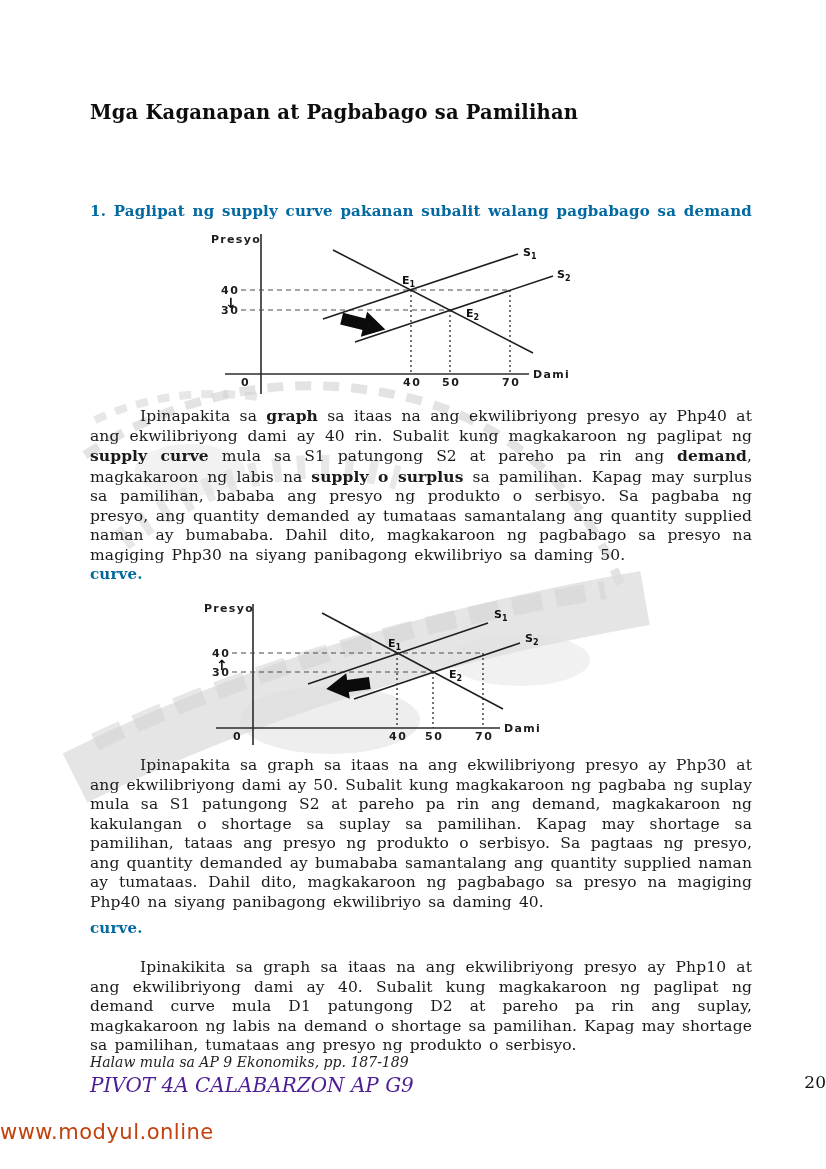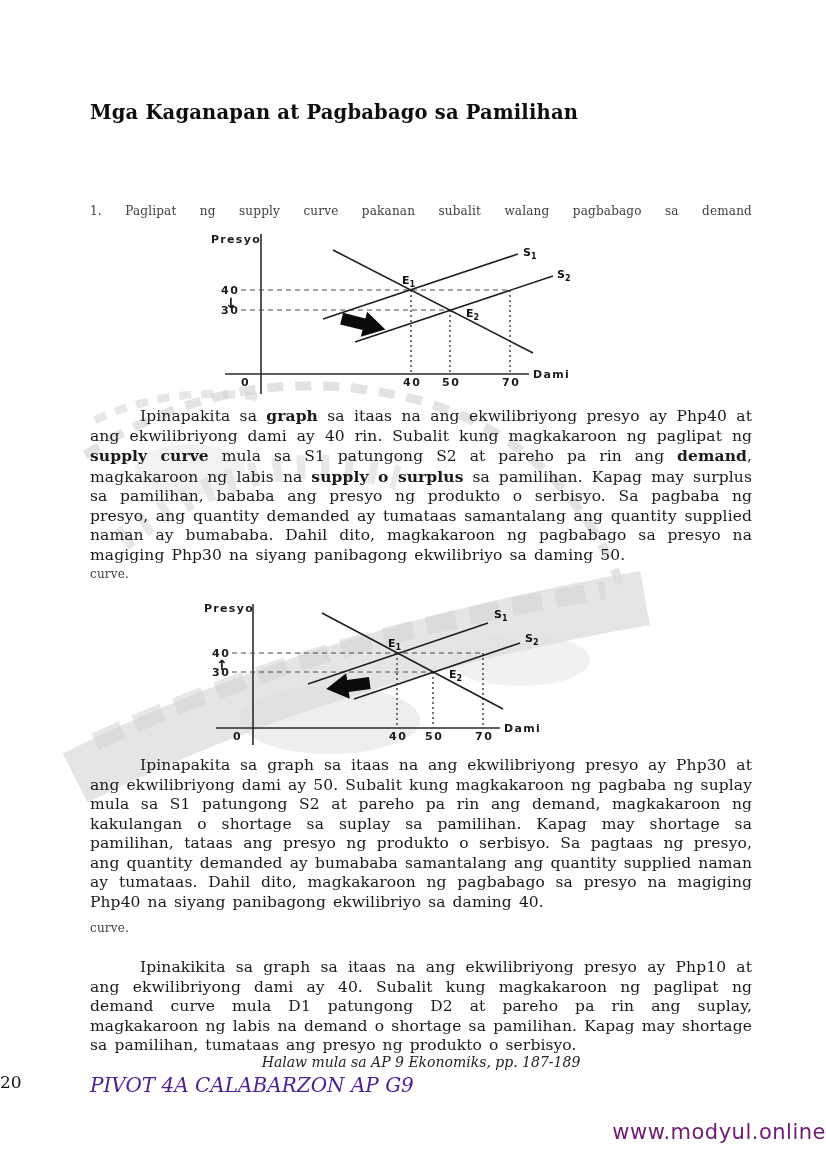--- a/index.html
+++ b/index.html
@@ -11,34 +11,34 @@
     color:#161616;
     overflow:hidden;
   }
   .layer{position:absolute;left:90px;width:662px;z-index:1;}
   .wm-svg{position:absolute;left:0;top:0;z-index:0;}
   .title{font-size:19.5px;font-weight:bold;letter-spacing:.2px;color:#0d0d0d;}
   .para{
     font-size:15.5px;line-height:19.5px;text-align:justify;
     word-spacing:2px;letter-spacing:.1px;text-indent:50px;color:#1a1a1a;
   }
-  .heading{font-size:12px;font-weight:normal;line-height:24px;color:#404040;letter-spacing:.2px;}
+  .heading{font-size:15px;font-weight:bold;line-height:24px;color:#0369a1;letter-spacing:.2px;}
   .jlast{text-align:justify;text-align-last:justify;}
   .graph-svg{position:absolute;z-index:1;}
   .glab{font-family:"DejaVu Sans",sans-serif;font-size:11px;font-weight:bold;letter-spacing:1.3px;fill:#1c1c1c;}
   .gnum{font-family:"DejaVu Sans",sans-serif;font-size:11px;font-weight:bold;letter-spacing:1.6px;fill:#1c1c1c;}
   .gpt{font-family:"DejaVu Sans",sans-serif;font-size:11px;font-weight:bold;fill:#111;}
   .gsub{font-size:8px;}
   .garrow{font-family:"DejaVu Sans",sans-serif;font-size:14px;font-weight:bold;fill:#0c0c0c;}
-  .attribution{font-style:italic;font-size:14px;text-align:center;padding-right:46px;color:#222;}
+  .attribution{font-style:italic;font-size:14px;text-align:left;padding-right:46px;color:#222;}
   .footer-left{font-style:italic;font-size:20px;color:#4c1d95;}
-  .page-num{position:absolute;left:0;top:1072px;width:826px;text-align:left;font-size:17px;color:#111;z-index:1;}
+  .page-num{position:absolute;left:0;top:1072px;width:826px;text-align:right;font-size:17px;color:#111;z-index:1;}
   .site-wm{
-    position:absolute;left:0;top:1120px;width:826px;text-align:right;z-index:1;
-    font-family:"DejaVu Sans",sans-serif;font-size:21px;letter-spacing:.5px;color:#701a75;
+    position:absolute;left:0;top:1120px;width:826px;text-align:left;z-index:1;
+    font-family:"DejaVu Sans",sans-serif;font-size:21px;letter-spacing:.5px;color:#c2410c;
   }
 </style>
 </head>
 <body>
 
 <div class="page">
 
   <svg class="wm-svg" width="826" height="1169" viewBox="0 0 826 1169" aria-hidden="true">
     <g fill="none">
       <path d="M 85 455 Q 245 352 425 402 Q 565 445 622 588" stroke="#cccccc" stroke-width="9" stroke-dasharray="16 12" opacity="0.55"></path>

